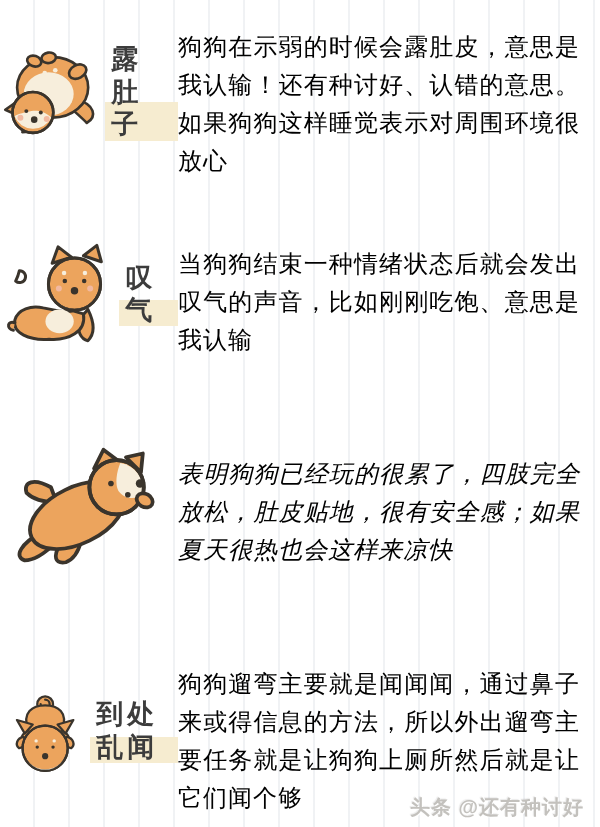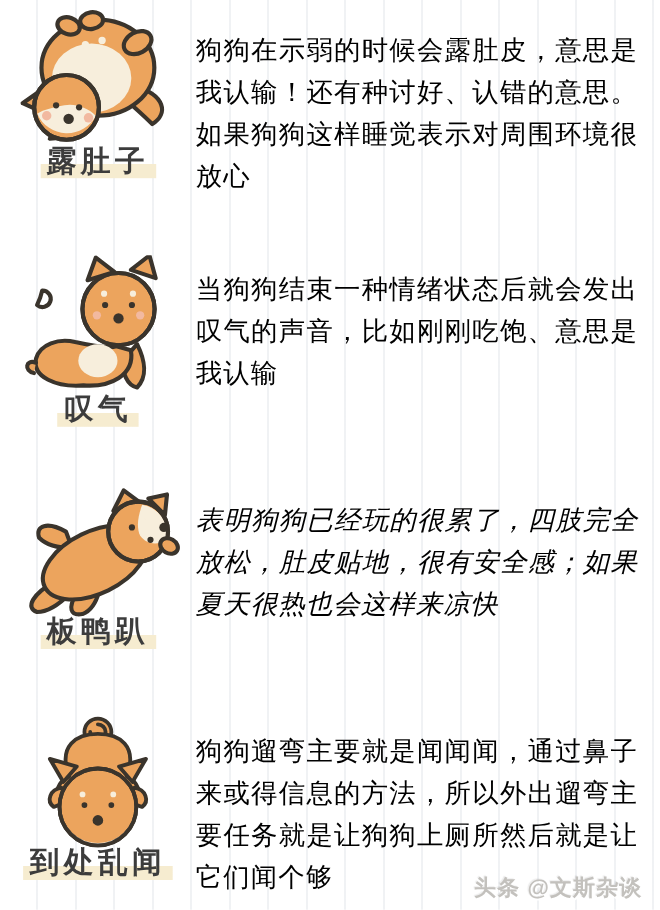--- a/index.html
+++ b/index.html
@@ -6,21 +6,21 @@
   body{
     width:600px;height:827px;position:relative;overflow:hidden;
     font-family:"Liberation Sans","DejaVu Sans",sans-serif;
     background:
       repeating-linear-gradient(90deg,
         rgba(0,0,0,0) 0px, rgba(0,0,0,0) 33px,
         rgba(222,226,231,0.45) 33px, rgba(222,226,231,0.45) 35px),
       #ffffff;
   }
   .section{position:absolute;left:0;width:600px;display:flex;}
-  .figure-col{width:178px;display:flex;flex-direction:column;align-items:center;flex:none;}
+  .figure-col{width:178px;display:flex;flex-direction:row;align-items:center;flex:none;}
   .text-col{width:402px;flex:none;}
   .para{
     margin:0;color:#000000;font-size:24px;line-height:38px;
     letter-spacing:1px;text-align:justify;word-break:break-all;
   }
   .label{
     display:inline-block;font-weight:bold;color:#3c3c3c;font-size:27px;
     letter-spacing:4px;line-height:1.2;padding:0 6px;
     background:linear-gradient(to top,#f6ecd0 40%,rgba(0,0,0,0) 40%);
   }
@@ -120,23 +120,20 @@
         <path d="M128 18 A29 29 0 0 1 152 52 C142 58 132 56 126 48 C122 40 124 28 128 18 Z" fill="#f7eedc" stroke="none"></path>
         <circle cx="124" cy="44" r="29" fill="none"></circle>
         <ellipse cx="154" cy="58" rx="9" ry="7" fill="#eca45d" transform="rotate(30 154 58)"></ellipse>
       </g>
       <circle cx="118" cy="40" r="3" fill="#3a342c"></circle>
       <circle cx="136" cy="52" r="3" fill="#3a342c"></circle>
       <circle cx="149" cy="40" r="4.5" fill="#3a342c"></circle>
       <circle cx="128" cy="33" r="3" fill="#f7eedc"></circle>
       <circle cx="138" cy="42" r="3" fill="#f7eedc"></circle>
     </svg>
-    <div class="label-wrap">
-      <span class="label">板鸭趴</span>
-    </div>
   </div>
   <div class="text-col">
     <p class="para">表明狗狗已经玩的很累了，四肢完全放松，肚皮贴地，很有安全感；如果夏天很热也会这样来凉快</p>
   </div>
 </div>
 
 <div class="section" id="sec-sniff">
   <div class="figure-col">
     <svg class="dog-svg" width="140" height="124" viewBox="0 0 160 142">
       <g stroke="#3a342c" stroke-width="4" stroke-linejoin="round" stroke-linecap="round">
@@ -159,13 +156,13 @@
     </svg>
     <div class="label-wrap">
       <span class="label">到处乱闻</span>
     </div>
   </div>
   <div class="text-col">
     <p class="para">狗狗遛弯主要就是闻闻闻，通过鼻子来或得信息的方法，所以外出遛弯主要任务就是让狗狗上厕所然后就是让它们闻个够</p>
   </div>
 </div>
 
-<div class="watermark">头条 @文斯杂谈</div>
+<div class="watermark">头条 @还有种讨好</div>
 
 </body></html>

